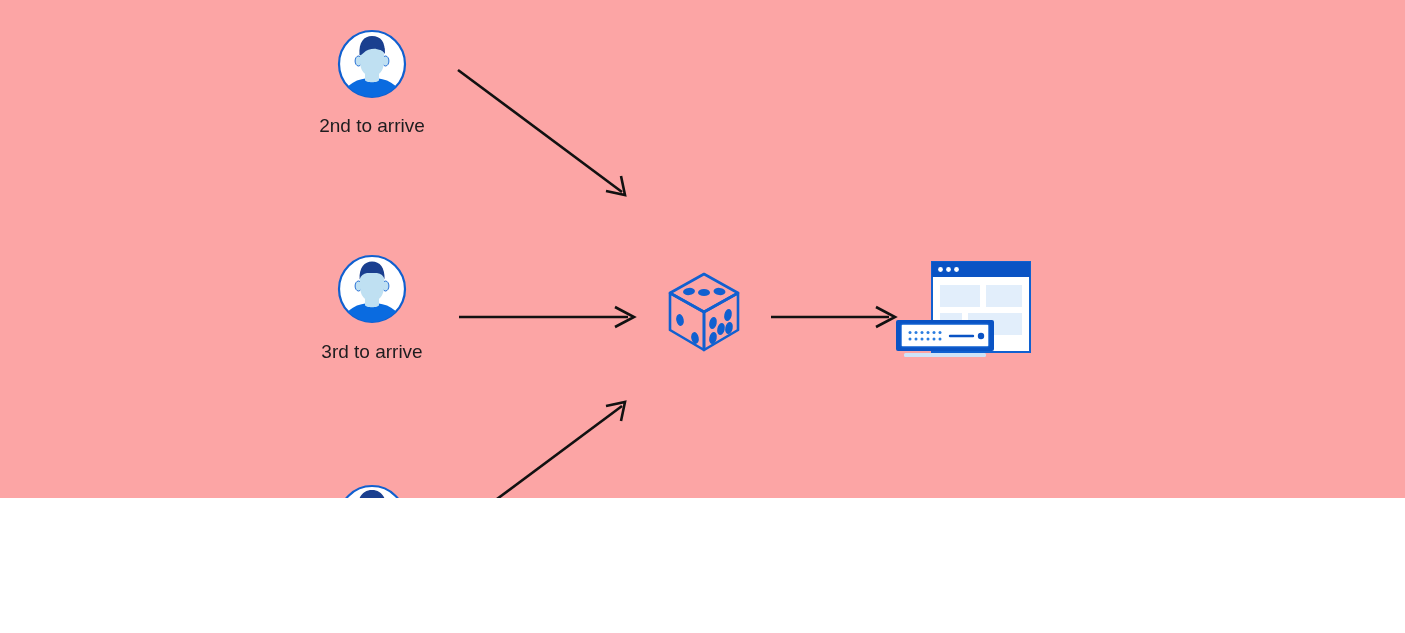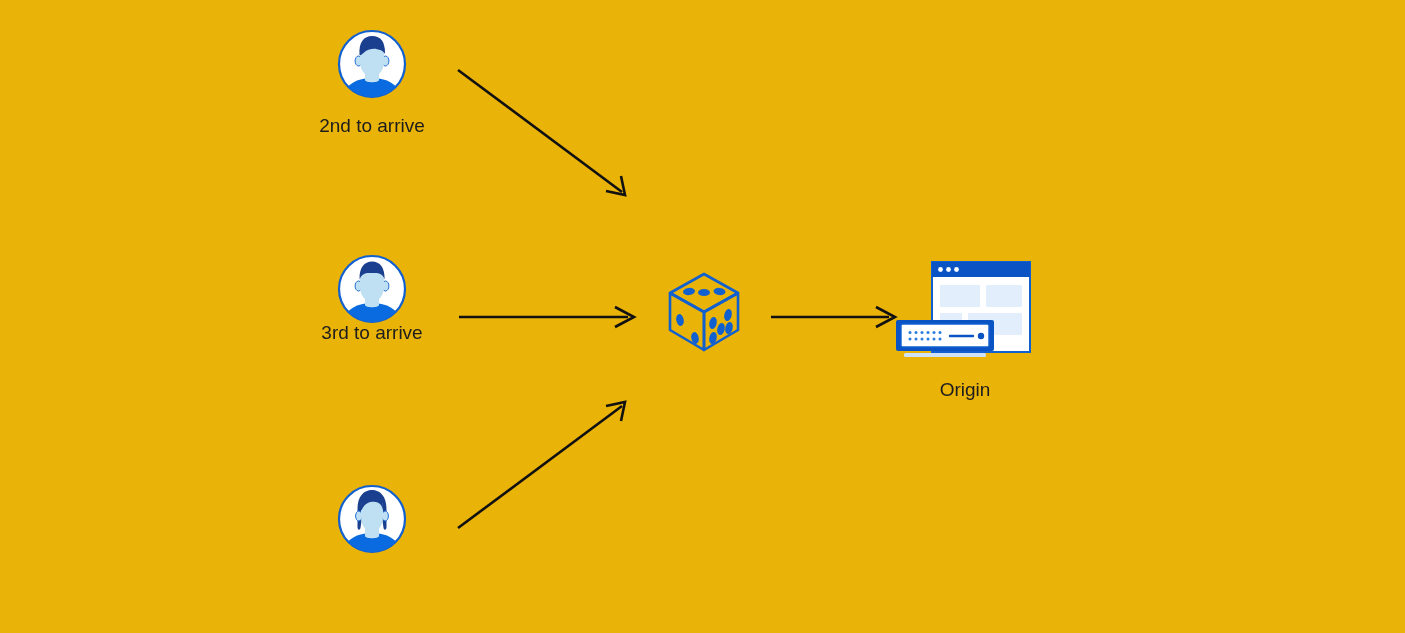--- a/index.html
+++ b/index.html
@@ -7,22 +7,22 @@
     padding: 0;
     background: #ffffff;
   }
   body {
     font-family: "Liberation Sans", sans-serif;
     -webkit-font-smoothing: antialiased;
   }
   #canvas {
     position: relative;
     width: 1405px;
-    height: 633px;
-    background: #eab308;
+    height: 498px;
+    background: #fca5a5;
     overflow: hidden;
   }
   .icon-box {
     position: absolute;
   }
   .node-label {
     position: absolute;
     text-align: center;
     color: #1d1d1f;
     font-size: 19px;
@@ -37,21 +37,21 @@
     width: 1405px;
     height: 633px;
     pointer-events: none;
   }
   
   #avatar-1 { left: 336px; top: 28px; width: 72px; height: 72px; }
   #avatar-2 { left: 336px; top: 253px; width: 72px; height: 72px; }
   #avatar-3 { left: 336px; top: 483px; width: 72px; height: 72px; }
 
   #label-1 { left: 252px; top: 115px; width: 240px; }
-  #label-2 { left: 252px; top: 322px; width: 240px; text-align: center; }
+  #label-2 { left: 252px; top: 341px; width: 240px; text-align: center; }
   #label-3 { left: 248px; top: 570px; width: 240px; }
 
   #dice-icon { left: 664px; top: 270px; width: 80px; height: 84px; }
 
   #origin-icon { left: 892px; top: 258px; width: 142px; height: 102px; }
   #label-origin { left: 865px; top: 379px; width: 200px; }
 </style>
 </head>
 <body>
 
@@ -218,15 +218,14 @@
           <circle cx="42" cy="81" r="1.5"></circle>
             <circle cx="48" cy="81" r="1.5"></circle>
         </g>
         <line x1="58" y1="78" x2="81" y2="78" stroke="#0a53c4" stroke-width="2.4" stroke-linecap="round"></line>
         <circle cx="89" cy="78" r="3.2" fill="#0a53c4"></circle>
 
         <rect x="12" y="95" width="82" height="4" rx="1.5" fill="#cfe3f8"></rect>
       </g>
     </svg>
   </div>
-  <div class="node-label" id="label-origin">Origin</div>
 
 </div>
 
 </body></html>

